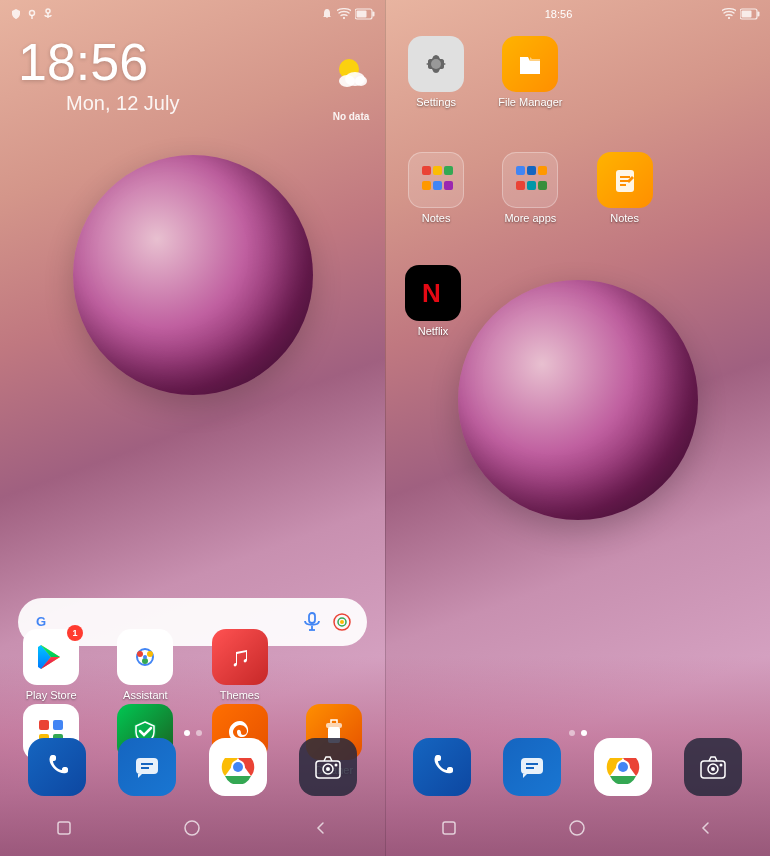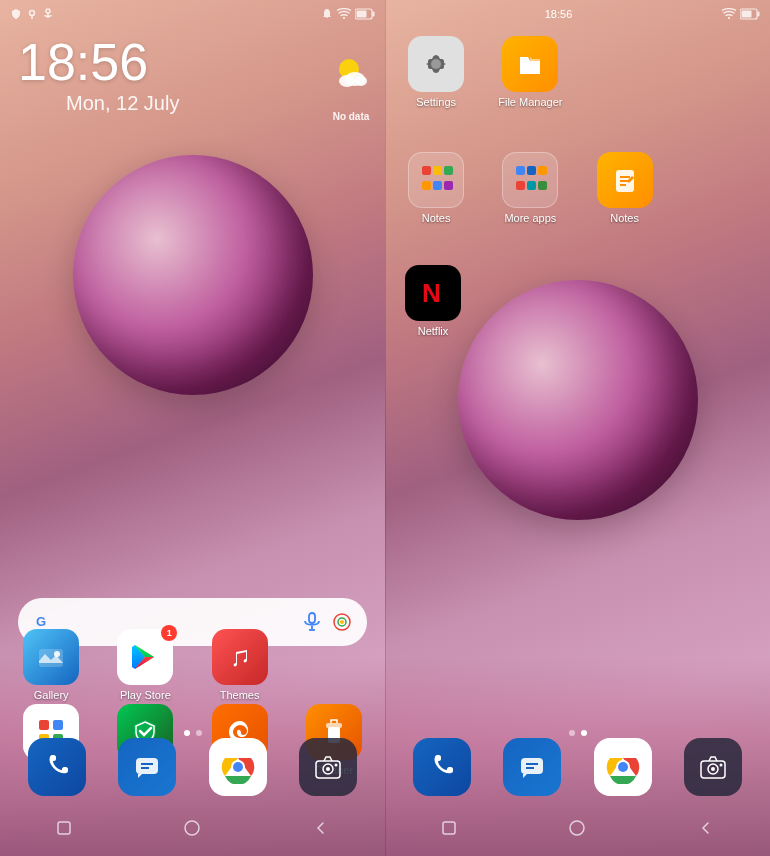--- a/index.html
+++ b/index.html
@@ -396,30 +396,20 @@
         <circle cx="11" cy="11" r="8" fill="none" stroke="#EA4335" stroke-width="1.5"></circle>
         <circle cx="11" cy="11" r="4" fill="none" stroke="#34A853" stroke-width="1.5"></circle>
         <circle cx="11" cy="11" r="2" fill="#FBBC05"></circle>
       </svg>
     </div>
   </div>
 
   <div style="position:absolute; bottom:155px; left:8px; right:8px; z-index:10;">
     <div style="display:grid; grid-template-columns:repeat(4,1fr); gap:8px;">
 
-      <div class="app-item">
-        <div class="app-icon icon-gallery">
-          <svg width="32" height="32" viewBox="0 0 32 32">
-            <rect x="4" y="8" width="24" height="18" rx="3" fill="white" opacity="0.2"></rect>
-            <path d="M4 20 L10 13 L16 19 L21 14 L28 22 L4 22 Z" fill="white" opacity="0.7"></path>
-            <circle cx="22" cy="13" r="3" fill="white" opacity="0.9"></circle>
-          </svg>
-        </div>
-        <span class="app-label">Gallery</span>
-      </div>
 
       <div class="app-item">
         <div class="app-icon icon-playstore">
           <div class="badge">1</div>
           <svg width="34" height="34" viewBox="0 0 34 34">
             <defs>
               <linearGradient id="pg1" x1="0" y1="0" x2="0" y2="1">
                 <stop offset="0" stop-color="#00C6FF"></stop>
                 <stop offset="1" stop-color="#0078FF"></stop>
               </linearGradient>
@@ -438,20 +428,32 @@
             </defs>
             <path d="M7 5 L26 17 L7 29 Z" fill="url(#pg2)"></path>
             <path d="M7 5 L17 17 L7 29 L4 27 L4 7 Z" fill="url(#pg1)"></path>
             <path d="M7 5 L26 17 L17 17 Z" fill="url(#pg4)"></path>
             <path d="M17 17 L26 17 L7 29 Z" fill="url(#pg3)"></path>
           </svg>
         </div>
         <span class="app-label">Play Store</span>
       </div>
 
+      <div class="app-item">
+        <div class="app-icon icon-assistant">
+          <svg width="34" height="34" viewBox="0 0 34 34">
+            <circle cx="17" cy="17" r="8" fill="none" stroke="#4285F4" stroke-width="2"></circle>
+            <circle cx="12" cy="14" r="3" fill="#EA4335"></circle>
+            <circle cx="22" cy="14" r="3" fill="#FBBC05"></circle>
+            <circle cx="17" cy="21" r="3" fill="#34A853"></circle>
+            <circle cx="17" cy="17" r="2" fill="#4285F4"></circle>
+          </svg>
+        </div>
+        <span class="app-label">Assistant</span>
+      </div>
 
       <div class="app-item">
         <div class="app-icon icon-music">
           <svg width="30" height="30" viewBox="0 0 30 30">
             <path d="M12 22 C12 24 10 25 9 24 C8 23 9 21 11 21 L11 10 L22 8 L22 18 C22 20 20 21 19 20 C18 19 19 17 21 17 L21 10 L12 12 Z" fill="white"></path>
           </svg>
         </div>
         <span class="app-label">Themes</span>
       </div>
     </div>

